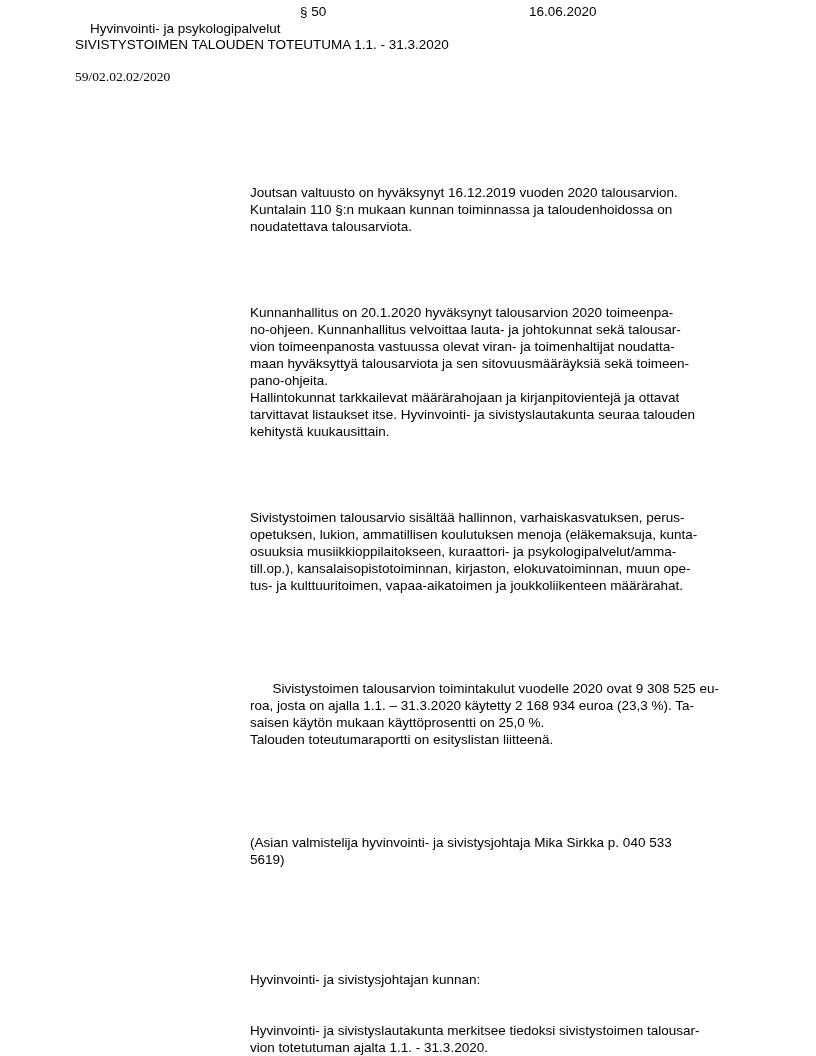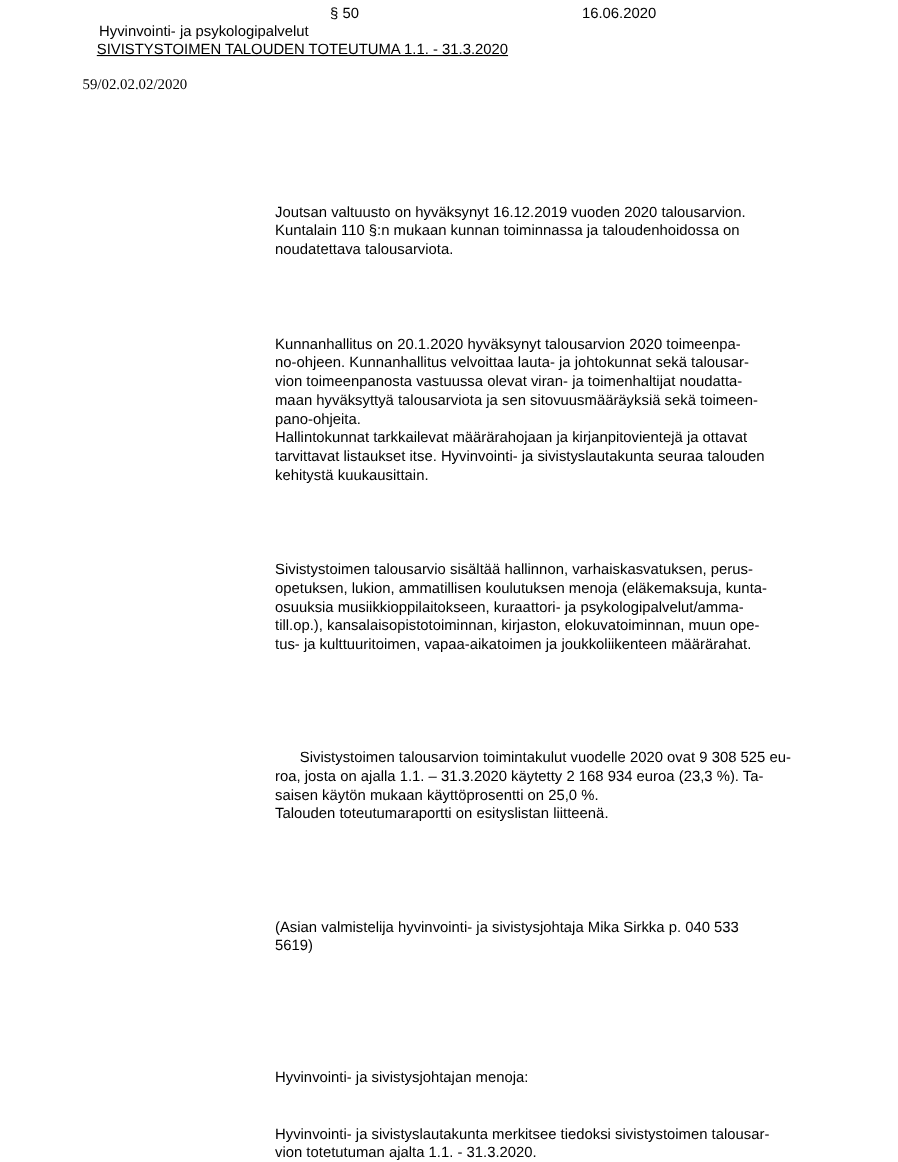--- a/index.html
+++ b/index.html
@@ -30,24 +30,23 @@
     left: 225px;
     top: 0;
   }
   .header-row .meeting-date {
     position: absolute;
     left: 454px;
     top: 0;
   }
   .doc-title {
     position: absolute;
-    left: 88px;
+    left: 75px;
     top: 36px;
     white-space: pre;
-    text-decoration: underline;
   }
   .case-no {
     position: absolute;
     left: 75px;
     top: 68px;
     white-space: pre;
     font-family: Liberation Serif, serif;
   }
   .committee-ref {
     position: absolute;
@@ -113,21 +112,21 @@
       <span>Sivistystoimen talousarvion toimintakulut vuodelle 2020 ovat 9 308 525 eu-
 roa, josta on ajalla 1.1. – 31.3.2020 käytetty 2 168 934 euroa (23,3 %). Ta-
 saisen käytön mukaan käyttöprosentti on 25,0 %.
 Talouden toteutumaraportti on esityslistan </span><span class="u">liitteenä</span><span>.</span>
     </p>
 
     <p>(Asian valmistelija hyvinvointi- ja sivistysjohtaja Mika Sirkka p. 040 533
 5619)</p>
 
     <div class="block">
-      <div class="u">Hyvinvointi- ja sivistysjohtajan menoja:</div>
+      <div class="u">Hyvinvointi- ja sivistysjohtajan kunnan:</div>
       <div>Hyvinvointi- ja sivistyslautakunta merkitsee tiedoksi sivistystoimen talousar-
 vion totetutuman ajalta 1.1. - 31.3.2020.</div>
     </div>
 
     
 
     
 
   </div>
 

